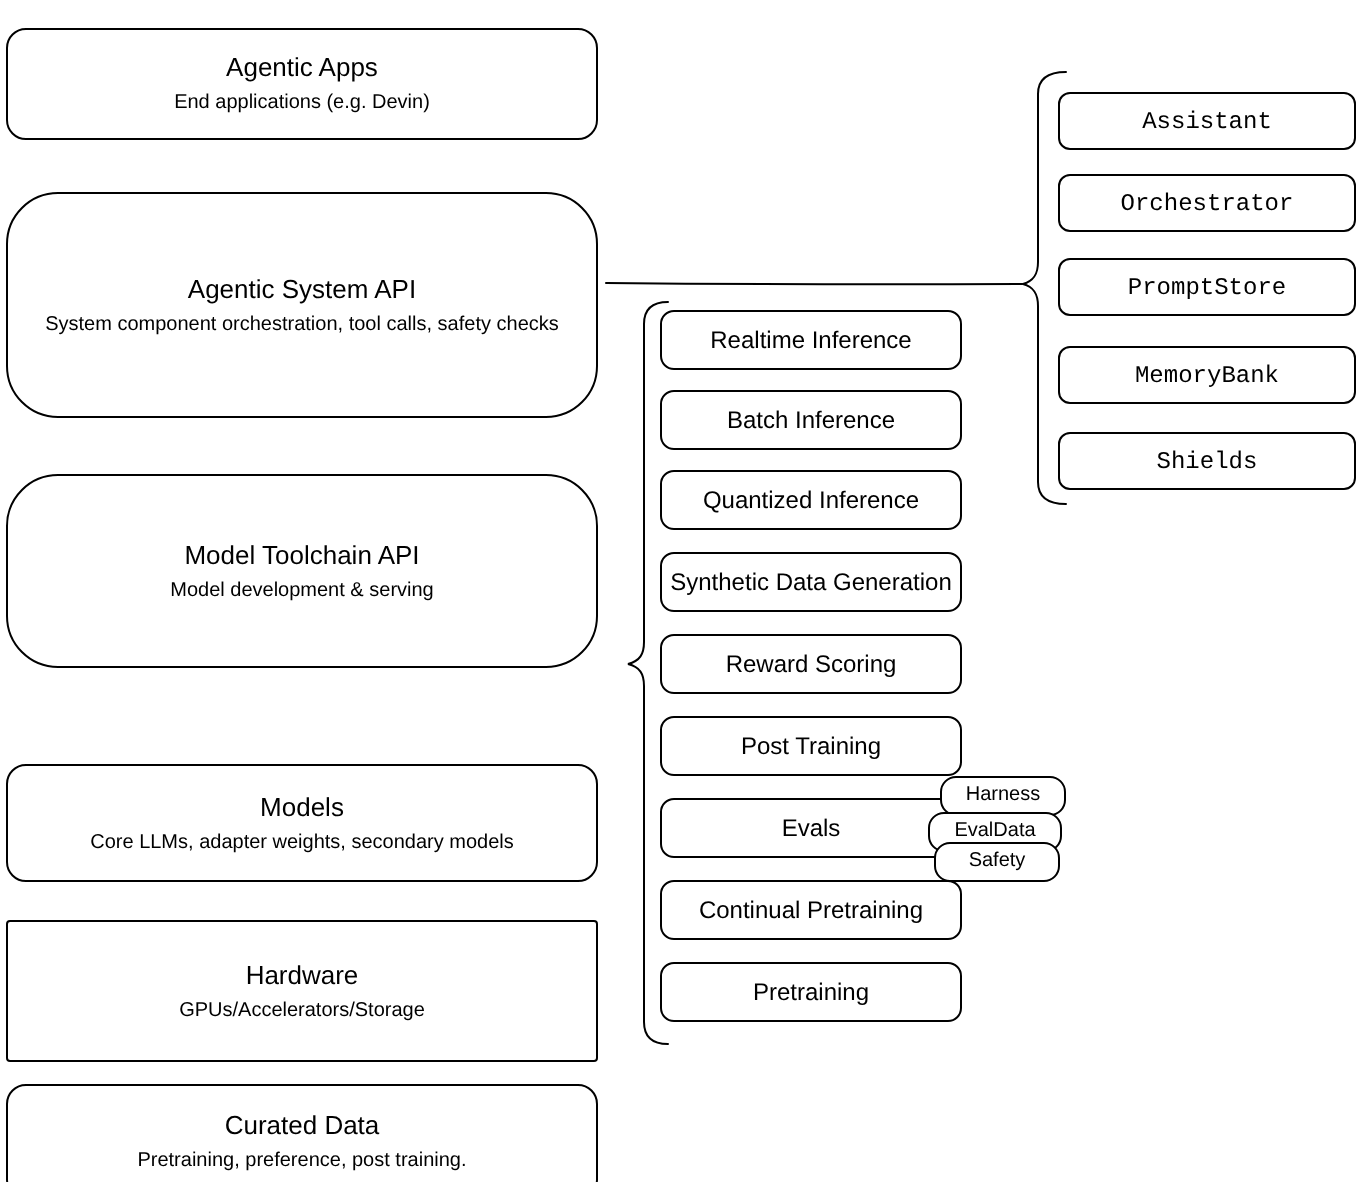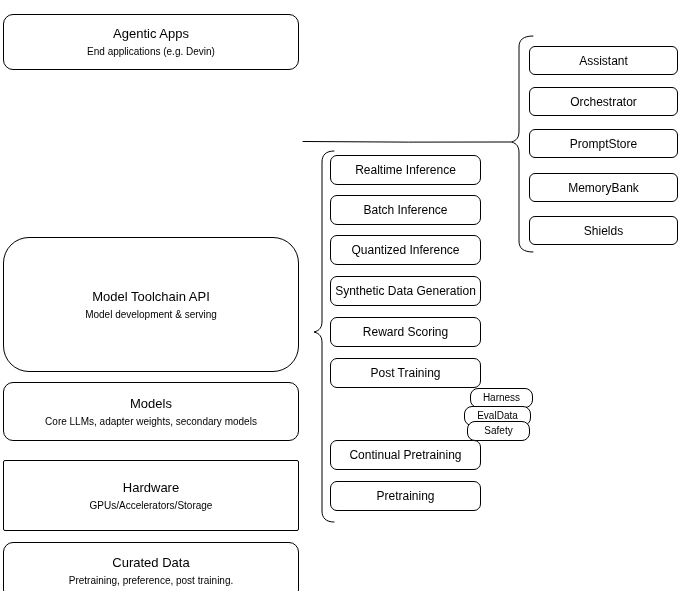--- a/index.html
+++ b/index.html
@@ -19,21 +19,21 @@
     position:absolute; z-index:2;
     background: var(--fill,#fff);
     border: 1px solid var(--stroke,#000);
     display:flex; flex-direction:column; align-items:center; justify-content:center;
     text-align:center;
   }
   .stack { left:3px; width:296px; }
   .stack .title { font-size:13px; line-height:16px; }
   .stack .subtitle { font-size:10px; line-height:13px; margin-top:3px;text-align:right; }
   .mid { left:330px; width:151px; height:30px; border-radius:7px; font-size:12px; }
-  .comp { left:529px; width:149px; height:29px; border-radius:6px; font-size:12px; }
+  .comp { left:529px; width:149px; height:29px; border-radius:6px; font-size:12px;font-family:Liberation Mono, monospace; }
   .pill {
     position:absolute; z-index:3;
     background: var(--fill,#fff);
     border: 1px solid var(--stroke,#000);
     border-radius: 8px;
     height:20px; font-size:10px; line-height:12px;
     display:flex; align-items:center; justify-content:center;
   }
 </style>
 </head>
@@ -47,21 +47,25 @@
 
     <path d="M533 25 C523 25 519 29 519 36 L519 120 C519 126 517 129.5 511.5 131 C517 132.5 519 136 519 142 L519 230 C519 237 523 241 533 241"></path>
 
     <path d="M334 140 C326 140 322 144 322 151 L322 310 C322 316 320 319.5 314 321 C320 322.5 322 326 322 332 L322 500 C322 507 326 511 334 511"></path>
   </svg>
 
   <div class="box stack" style="top:3px;height:56px;border-radius:10px">
     <div class="title">Agentic Apps</div>
     <div class="subtitle">End applications (e.g. Devin)</div>
   </div>
-  <div class="box stack" style="top:226px;height:135px;border-radius:26px">
+  <div class="box stack" style="top:85px;height:113px;border-radius:26px">
+    <div class="title">Agentic System API</div>
+    <div class="subtitle">System component orchestration, tool calls, safety checks</div>
+  </div>
+  <div class="box stack" style="top:226px;height:97px;border-radius:26px">
     <div class="title">Model Toolchain API</div>
     <div class="subtitle">Model development &amp; serving</div>
   </div>
   <div class="box stack" style="top:371px;height:59px;border-radius:10px">
     <div class="title">Models</div>
     <div class="subtitle">Core LLMs, adapter weights, secondary models</div>
   </div>
   <div class="box stack" style="top:449px;height:71px;border-radius:2px">
     <div class="title">Hardware</div>
     <div class="subtitle">GPUs/Accelerators/Storage</div>
@@ -70,20 +74,21 @@
     <div class="title">Curated Data</div>
     <div class="subtitle">Pretraining, preference, post training.</div>
   </div>
 
   <div class="box mid" style="top:144px">Realtime Inference</div>
   <div class="box mid" style="top:184px">Batch Inference</div>
   <div class="box mid" style="top:224px">Quantized Inference</div>
   <div class="box mid" style="top:306px">Reward Scoring</div>
   <div class="box mid" style="top:265px">Synthetic Data Generation</div>
   <div class="box mid" style="top:347px">Post Training</div>
+  <div class="box mid" style="top:388px">Evals</div>
   <div class="box mid" style="top:429px">Continual Pretraining</div>
   <div class="box mid" style="top:470px">Pretraining</div>
 
   <div class="pill" style="left:470px;top:377px;width:63px">Harness</div>
   <div class="pill" style="left:464px;top:395px;width:67px">EvalData</div>
   <div class="pill" style="left:467px;top:410px;width:63px">Safety</div>
 
   <div class="box comp" style="top:35px">Assistant</div>
   <div class="box comp" style="top:76px">Orchestrator</div>
   <div class="box comp" style="top:118px">PromptStore</div>

